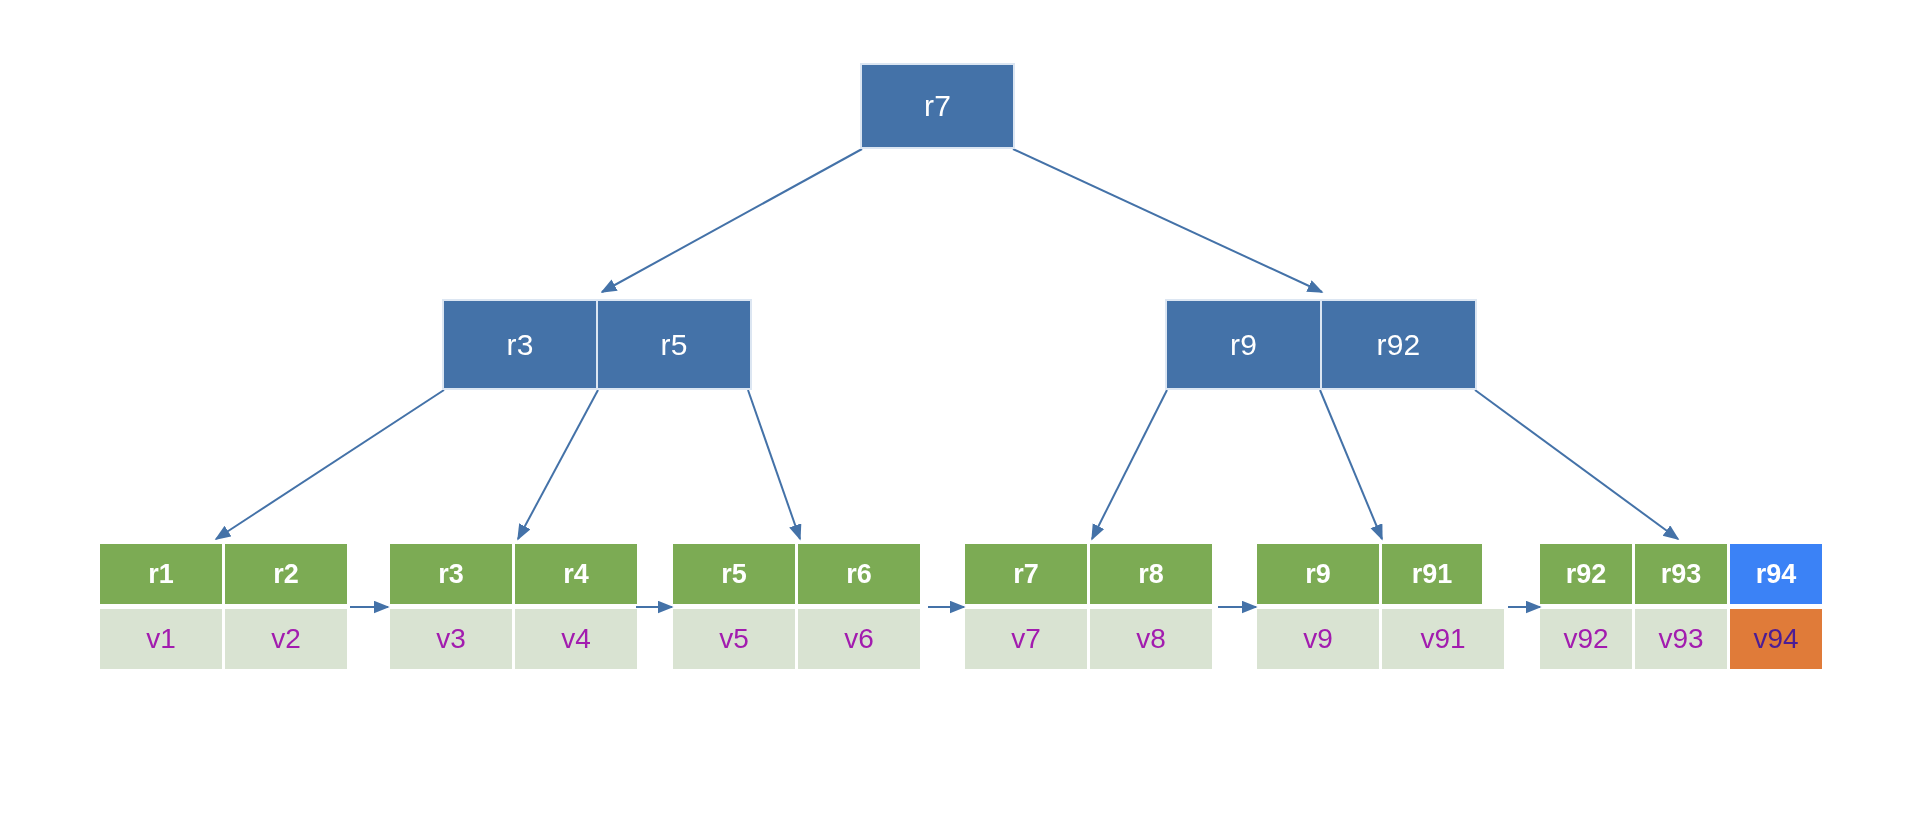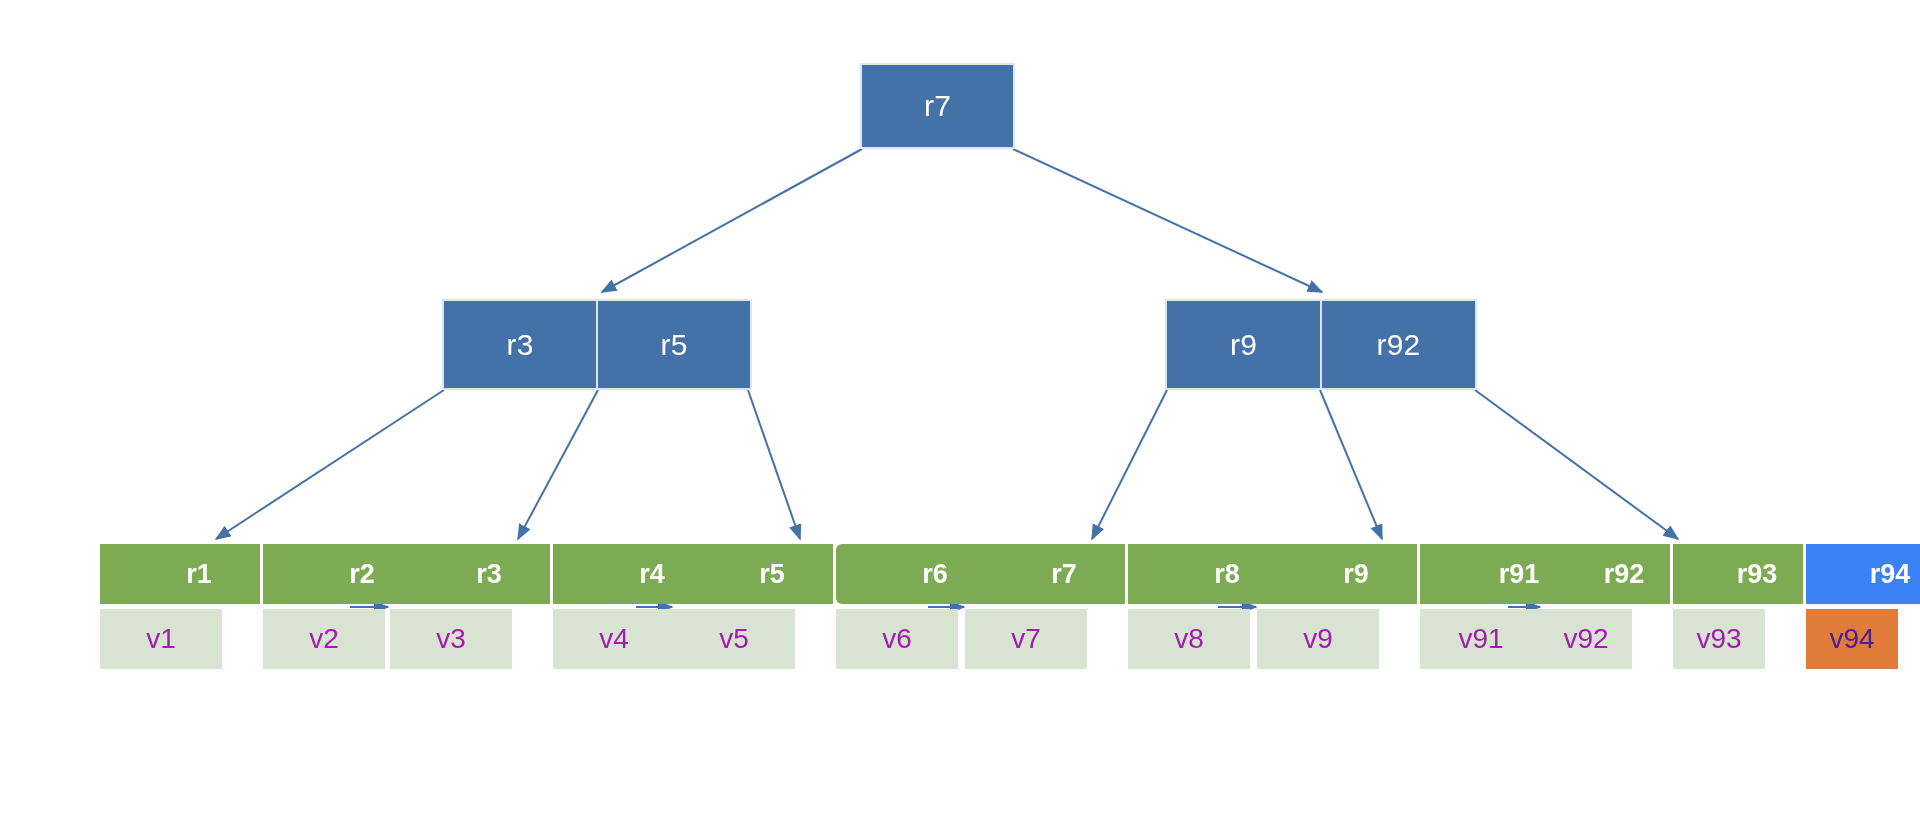--- a/index.html
+++ b/index.html
@@ -69,21 +69,20 @@
     align-items: center;
     justify-content: center;
     height: 60px;
     background: #76a council;
     color: #ffffff;
     font-size: 27px;
     font-weight: bold;
   }
   .leaf .key {
     background: #7cab54;
-    padding-left: 38px;
   }
   .leaf .val {
     display: flex;
     align-items: center;
     justify-content: center;
     height: 60px;
     margin-top: 5px;
     background: #d9e3d2;
     color: #a21caf;
     font-size: 28px;
@@ -163,21 +162,21 @@
       <div class="val" style="width:122px;">v4</div>
     </div>
   </div>
 
   <div class="leaf" style="left:673px; top:532px;">
     <div class="col">
       <div class="key" style="width:122px;">r5</div>
       <div class="val" style="width:122px;">v5</div>
     </div>
     <div class="col">
-      <div class="key" style="width:122px;border-radius:6px;">r6</div>
+      <div class="key" style="width:122px;">r6</div>
       <div class="val" style="width:122px;">v6</div>
     </div>
   </div>
 
   <div class="leaf" style="left:965px; top:532px;">
     <div class="col">
       <div class="key" style="width:122px;">r7</div>
       <div class="val" style="width:122px;">v7</div>
     </div>
     <div class="col">
@@ -185,21 +184,21 @@
       <div class="val" style="width:122px;">v8</div>
     </div>
   </div>
 
   <div class="leaf" style="left:1257px; top:532px;">
     <div class="col">
       <div class="key" style="width:122px;">r9</div>
       <div class="val" style="width:122px;">v9</div>
     </div>
     <div class="col">
-      <div class="key" style="width:122px;">r91</div>
+      <div class="key" style="width:100px;">r91</div>
       <div class="val" style="width:122px;">v91</div>
     </div>
   </div>
 
   <div class="leaf" style="left:1540px; top:532px;">
     <div class="col">
       <div class="key" style="width:92px;">r92</div>
       <div class="val" style="width:92px;">v92</div>
     </div>
     <div class="col">

